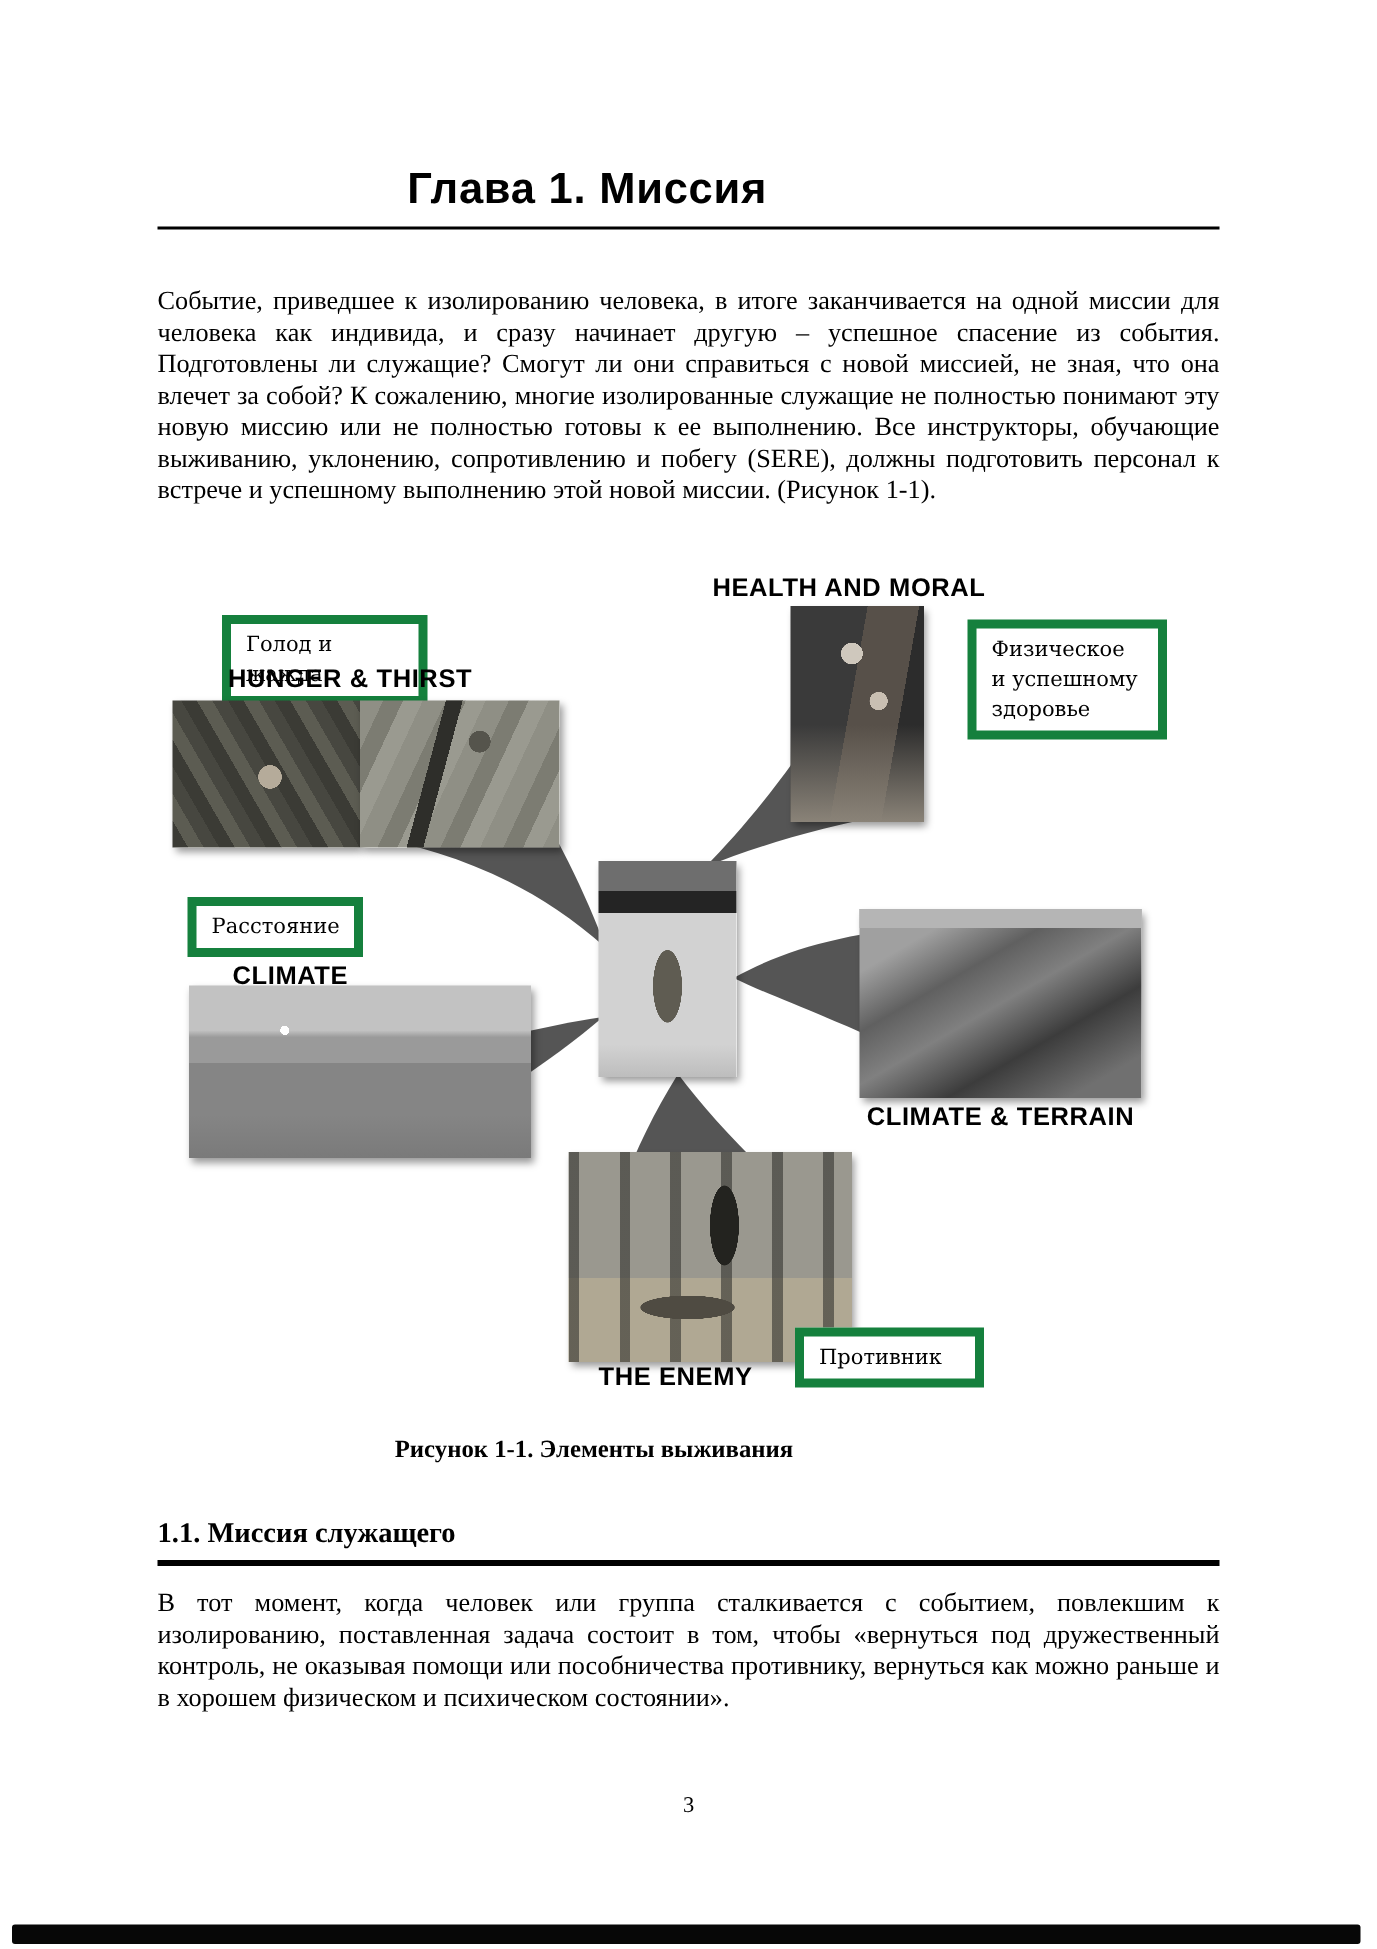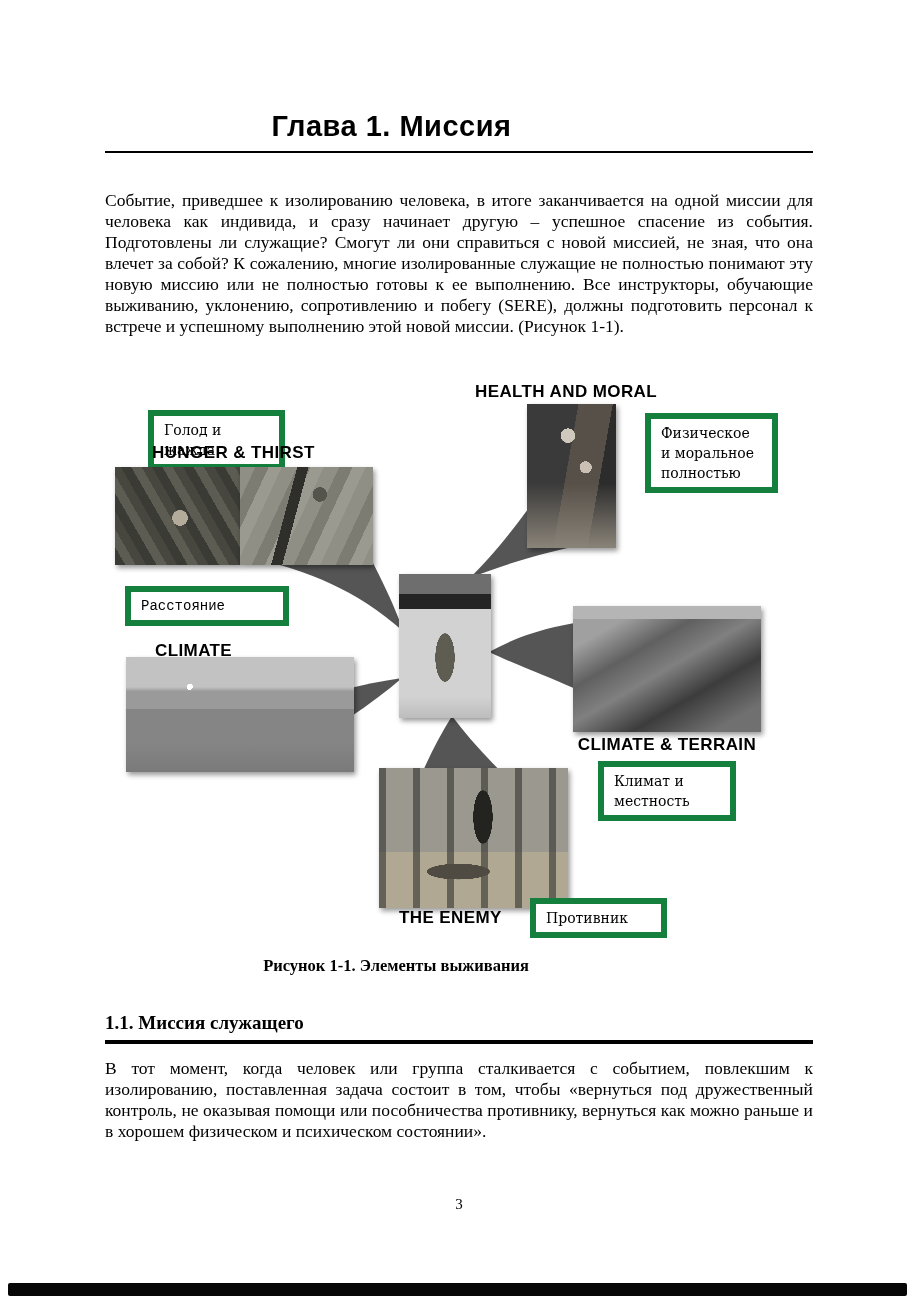--- a/index.html
+++ b/index.html
@@ -99,26 +99,26 @@
       radial-gradient(ellipse 16px 44px at 55% 35%, #23231f 0 60%, rgba(0,0,0,0) 61%),
       radial-gradient(ellipse 52px 13px at 42% 74%, #4f4b42 0 60%, rgba(0,0,0,0) 61%),
       repeating-linear-gradient(90deg, rgba(50,50,46,.6) 0 7px, rgba(0,0,0,0) 7px 34px),
       linear-gradient(#9a988f 0 60%, #b0a893 60% 100%);
   }
   
   .t-health   { left:460px; top:2px;   width:212px; text-align:center; }
   .b-health   { left:645px; top:33px;  width:133px; }
   .b-hunger   { left:148px; top:30px;  width:137px; }
   .t-hunger   { left:152px; top:63px; }
-  .b-distance { left:125px; top:206px; width:164px;font-family:Liberation Mono, monospace; }
+  .b-distance { left:125px; top:218px; width:117px; }
   .t-distance { left:155px; top:261px; }
   .t-climate  { left:573px; top:355px; width:188px; text-align:center; }
   .b-climate  { left:598px; top:381px; width:138px; }
   .t-enemy    { left:399px; top:528px; }
-  .b-enemy    { left:530px; top:518px; width:137px; }
+  .b-enemy    { left:530px; top:505px; width:126px; }
   .fig-caption {
     position:absolute; top:576px; left:0; width:792px; z-index:2;
     text-align:center; font-weight:700; font-size:16.5px;
   }
 </style>
 </head>
 <body>
 
 <div class="page">
 
@@ -134,36 +134,35 @@
         <path d="M404 252 C352 206 300 188 242 176 L336 118 C368 170 390 214 404 252 Z"></path>
         <path d="M470 198 C505 184 545 172 596 162 L548 100 C522 140 494 174 470 198 Z"></path>
         <path d="M489 272 C525 252 565 242 625 236 L625 332 C560 300 518 286 489 272 Z"></path>
         <path d="M402 298 C362 304 320 314 272 332 L272 386 C330 352 372 324 402 298 Z"></path>
         <path d="M452 336 C436 362 424 386 414 414 L524 414 C494 386 470 360 452 336 Z"></path>
       </g>
     </svg>
 
     <div class="fig-el eng-title t-health">HEALTH AND MORAL</div>
     <div class="fig-el photo ph-couple"></div>
-    <div class="fig-el label-box b-health">Физическое и моральное полностью</div>
+    <div class="fig-el label-box b-health">Физическое и успешному здоровье</div>
 
     <div class="fig-el label-box b-hunger">Голод и жажда</div>
     <div class="fig-el eng-title t-hunger">HUNGER &amp; THIRST</div>
     <div class="fig-el photo ph-hunger-l"></div>
     <div class="fig-el photo ph-hunger-r"></div>
 
     <div class="fig-el label-box b-distance">Расстояние</div>
     <div class="fig-el eng-title t-distance">CLIMATE</div>
     <div class="fig-el photo ph-landscape"></div>
 
     <div class="fig-el photo ph-center"></div>
 
     <div class="fig-el photo ph-mountain"></div>
     <div class="fig-el eng-title t-climate">CLIMATE &amp; TERRAIN</div>
-    <div class="fig-el label-box b-climate">Климат и местность</div>
 
     <div class="fig-el photo ph-enemy"></div>
     <div class="fig-el eng-title t-enemy">THE ENEMY</div>
     <div class="fig-el label-box b-enemy">Противник</div>
 
     <div class="fig-caption">Рисунок 1-1. Элементы выживания</div>
   </div>
 
   <h2 class="section-head">1.1. Миссия служащего</h2>
   <p class="body-par section-par">В тот момент, когда человек или группа сталкивается с событием, повлекшим к изолированию, поставленная задача состоит в том, чтобы «вернуться под дружественный контроль, не оказывая помощи или пособничества противнику, вернуться как можно раньше и в хорошем физическом и психическом состоянии».</p>

